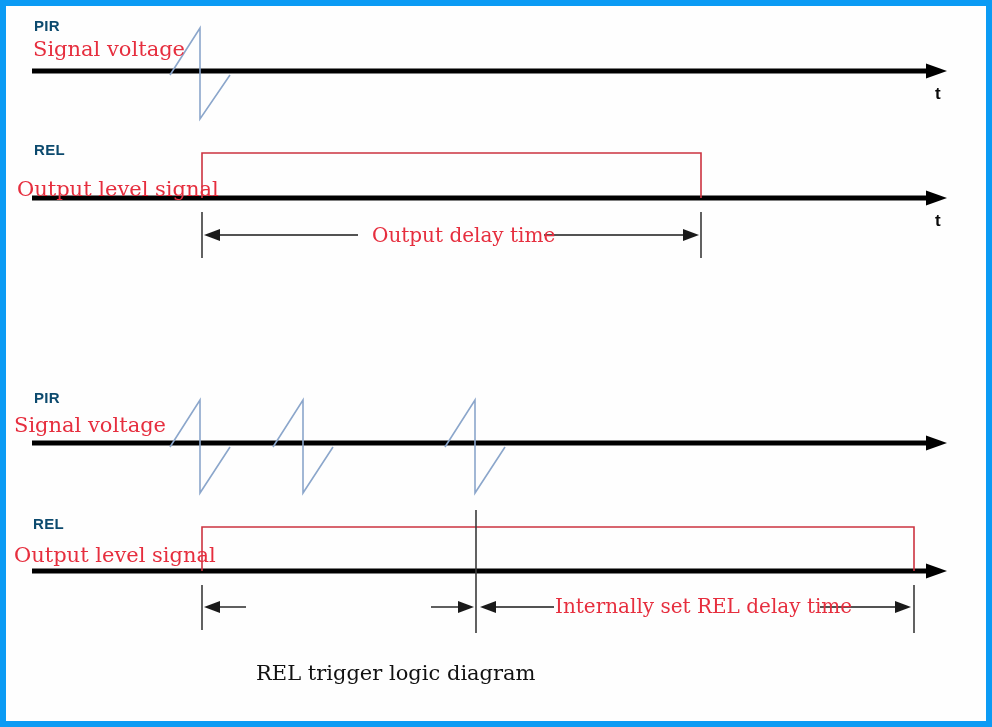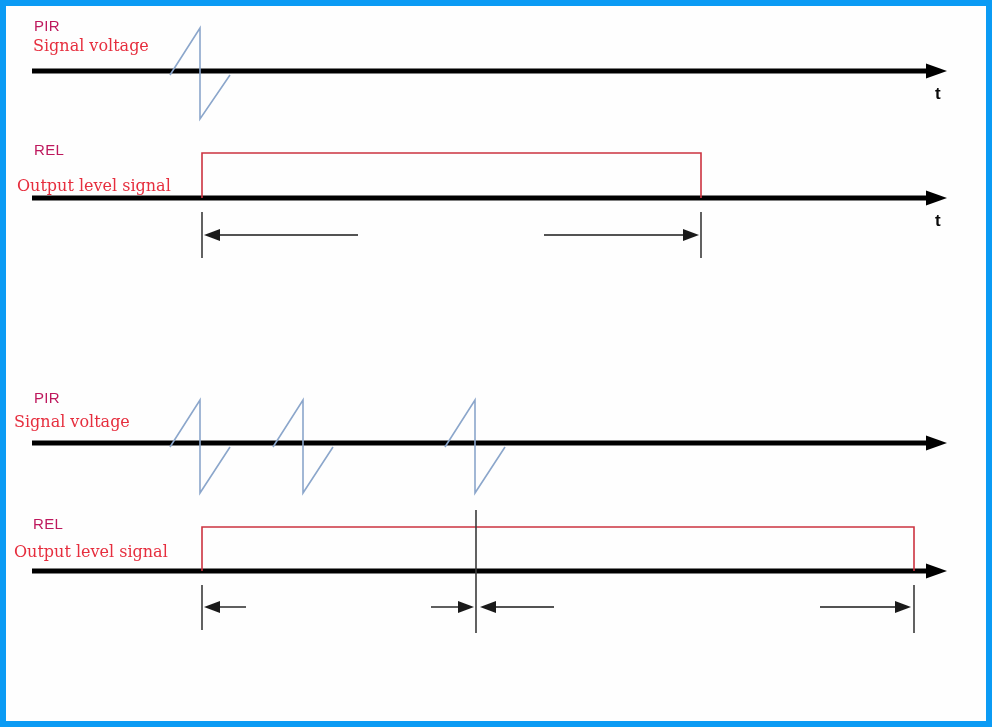--- a/index.html
+++ b/index.html
@@ -22,22 +22,22 @@
   .layer{position:absolute;left:0;top:0;width:980px;height:715px;}
   svg.layer{pointer-events:none;}
   .axis{stroke:var(--axis-black);stroke-width:5;}
   .axis-head{fill:var(--axis-black);}
   .spike{stroke:var(--spike-blue);stroke-width:1.6;fill:none;}
   .pulse{stroke:var(--pulse-red);stroke-width:1.6;fill:none;}
   .tick{stroke:#3a3a3a;stroke-width:1.6;}
   .dim{stroke:var(--dim-line);stroke-width:1.4;}
   .dim-head{fill:var(--dim-line);}
   .lbl{position:absolute;white-space:nowrap;line-height:1.05;}
-  .lbl.sans-black{color:#be185d;font-family:"Liberation Sans",sans-serif;font-size:15px;font-weight:400;letter-spacing:.3px;}
-  .lbl.serif-red{color:var(--red-text);font-family:"DejaVu Serif","Liberation Serif",serif;font-size:16px;}
+  .lbl.sans-black{color:#0c4a6e;font-family:"Liberation Sans",sans-serif;font-size:15px;font-weight:700;letter-spacing:.3px;}
+  .lbl.serif-red{color:var(--red-text);font-family:"DejaVu Serif","Liberation Serif",serif;font-size:21px;}
   .lbl.anno{font-size:20px;}
   .lbl.t-label{color:#0a0a0a;font-family:"Liberation Sans",sans-serif;font-size:17px;font-weight:600;}
   .lbl.caption{color:#111;font-family:"DejaVu Serif","Liberation Serif",serif;font-size:21px;}
 </style>
 </head>
 <body>
 
 <div class="frame">
 
   <svg class="layer" viewBox="0 0 980 715">
@@ -82,21 +82,24 @@
     <polygon class="dim-head" points="905,601 889,595 889,607"></polygon>
   </svg>
 
   <div class="lbl sans-black" style="left:28px;top:12px">PIR</div>
   <div class="lbl serif-red" style="left:27px;top:32px">Signal voltage</div>
   <div class="lbl t-label" style="left:929px;top:79px">t</div>
 
   <div class="lbl sans-black" style="left:28px;top:136px">REL</div>
   <div class="lbl serif-red" style="left:11px;top:172px">Output level signal</div>
   <div class="lbl t-label" style="left:929px;top:206px">t</div>
+  <div class="lbl serif-red anno" style="left:366px;top:219px">Output delay time</div>
 
   <div class="lbl sans-black" style="left:28px;top:384px">PIR</div>
   <div class="lbl serif-red" style="left:8px;top:408px">Signal voltage</div>
 
   <div class="lbl sans-black" style="left:27px;top:510px">REL</div>
   <div class="lbl serif-red" style="left:8px;top:538px">Output level signal</div>
+  <div class="lbl serif-red anno" style="left:549px;top:590px">Internally set REL delay time</div>
 
+  <div class="lbl caption" style="left:250px;top:656px">REL trigger logic diagram</div>
 
 </div>
 
 </body></html>

